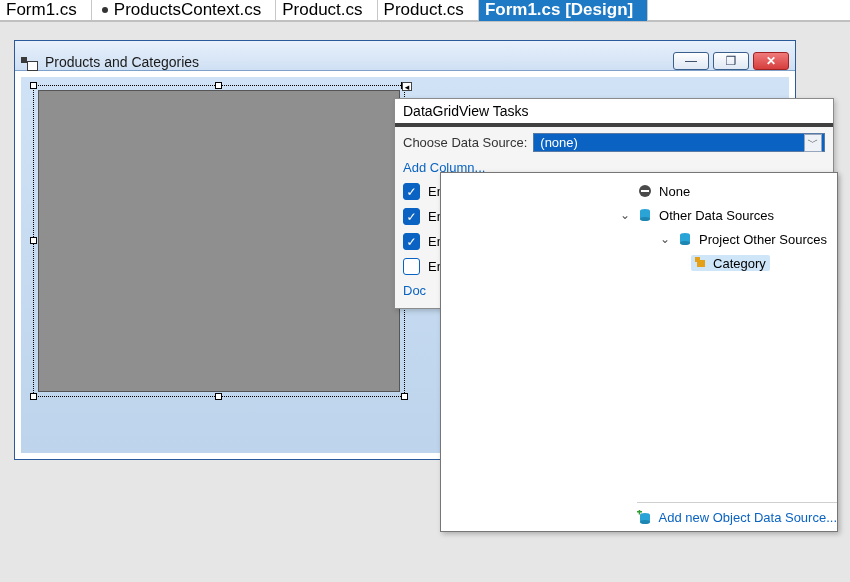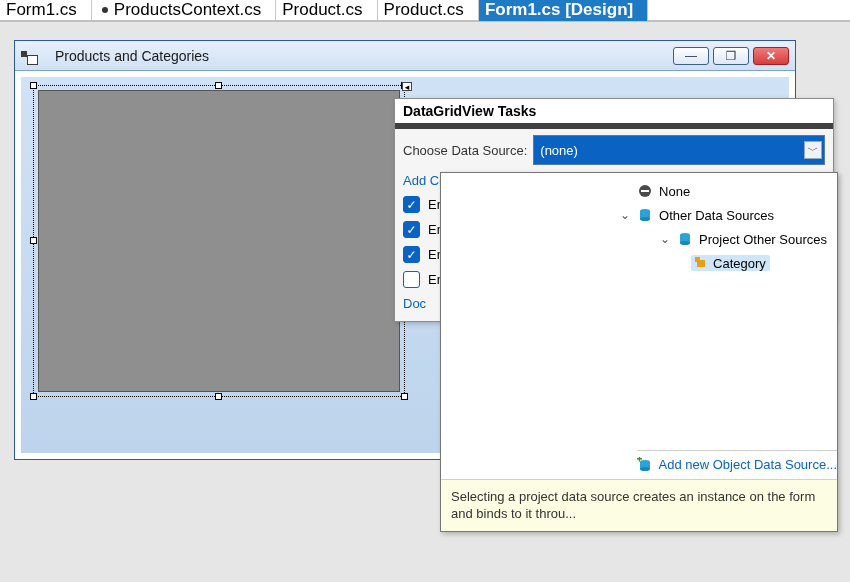--- a/index.html
+++ b/index.html
@@ -26,21 +26,21 @@
 
   
   .winform {
     width: 782px; height: 420px; background: #fff; border: 1px solid #2a5a9a;
     position: relative;
   }
   .winform-title {
     height: 30px;
     background: linear-gradient(#e8f0fb, #cfe0f4);
     border-bottom: 1px solid #7ea2c9;
-    display: flex; align-items: center; padding: 0 6px; gap: 18px;
+    display: flex; align-items: flex-end; padding: 0 6px; gap: 8px;
   }
   .winform-title .icon-area { width: 16px; height: 16px; position: relative; }
   .winform-title .icon-area::before {
     content:""; position:absolute; left:0; top:3px; width:6px; height:6px;
     background:#3b3b3b;
   }
   .winform-title .icon-area::after {
     content:""; position:absolute; left:6px; top:7px; width:9px; height:8px;
     background:#fff; border:1px solid #3b3b3b;
   }
@@ -79,28 +79,28 @@
     text-align:center; color:#000;
   }
 
   
   .tasks-panel {
     position:absolute; left:394px; top:98px; width:440px;
     background:#f5f5f5; border:1px solid #8b8b8b;
     box-shadow: 2px 2px 5px rgba(0,0,0,.2);
   }
   .tasks-header {
-    background:#fff; padding:4px 8px; font-weight:700; font-size:14px;
-    border-bottom:6px solid #404040;
+    background:#fff; padding:4px 8px; font-weight:400; font-size:14px;
+    border-bottom:4px solid #404040;
   }
   .tasks-body { padding:6px 8px 10px 8px; display:flex; flex-direction:column; gap:8px; }
   .row-choose { display:flex; align-items:center; gap:6px;justify-content:center; }
   .row-choose label { color:#333; }
   .ds-select {
-    flex:1; height:30px; background:#0a63c2; color:#fff; border:1px solid #5a7aa6;
+    flex:1; height:19px; background:#0a63c2; color:#fff; border:1px solid #5a7aa6;
     display:flex; align-items:center; justify-content:space-between; padding:0 2px 0 6px;
   }
   .ds-select .chev {
     width:18px; height:18px; border:1px solid #96a7bd; background:#eef2f7;
     display:flex; align-items:center; justify-content:center; color:#555; font-size:11px;
   }
   .link { color:#0a63c2; cursor:default; }
   .chk-row { display:flex; align-items:center; gap:8px; }
   .chk {
     width:17px; height:17px; border-radius:3px; border:1px solid #0a63c2;
@@ -275,14 +275,13 @@
       <svg width="15" height="15">
           <ellipse cx="8" cy="5" rx="5" ry="2" fill="#2aa3d6"></ellipse>
           <rect x="3" y="5" width="10" height="7" fill="#2aa3d6"></rect>
           <ellipse cx="8" cy="12" rx="5" ry="2" fill="#1d86b3"></ellipse>
           <rect x="0" y="1" width="5" height="1.5" fill="#2e9b2e"></rect>
           <rect x="1.7" y="-0.5" width="1.5" height="5" fill="#2e9b2e"></rect>
         </svg>
     </span>
     <span>Add new Object Data Source...</span>
   </div>
-  <div class="tree-hint">Selecting a project data source creates an instance on the form and binds to it throu...</div>
 </div>
 
 </body></html>

